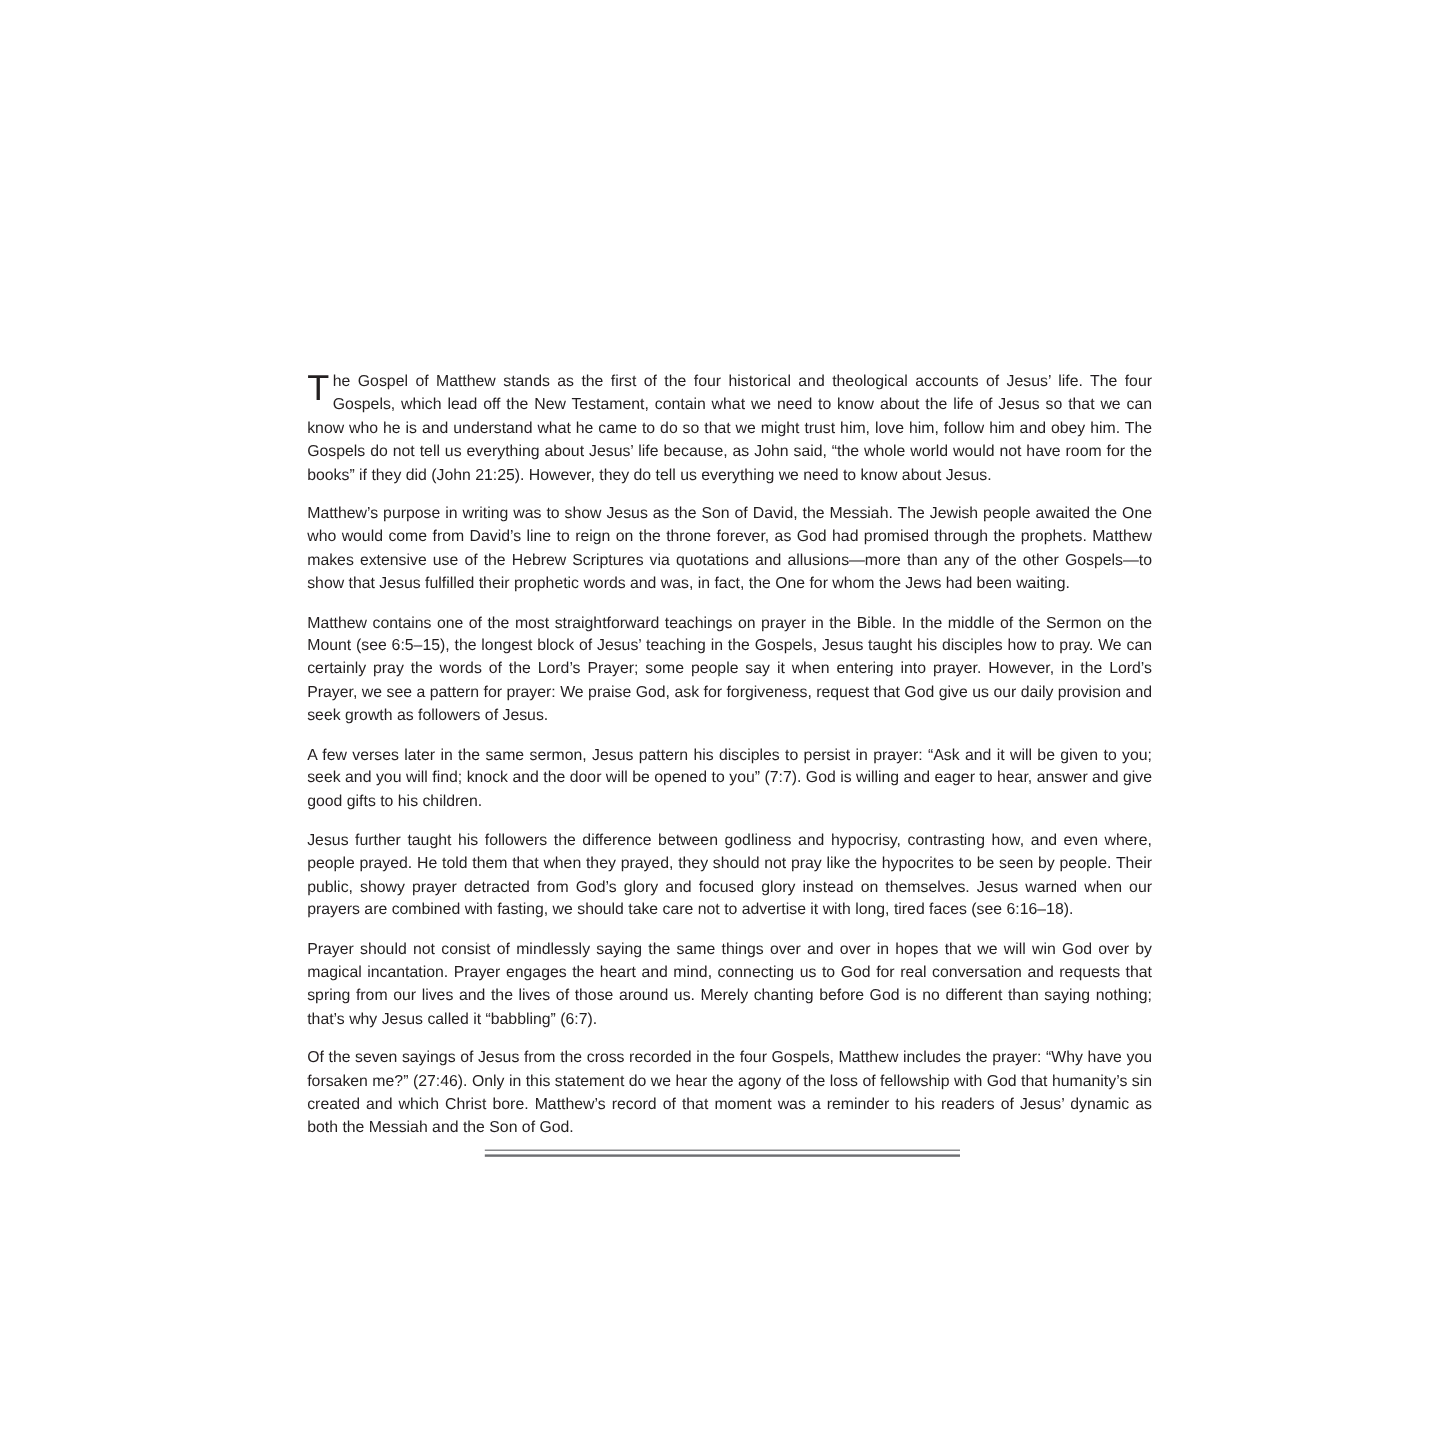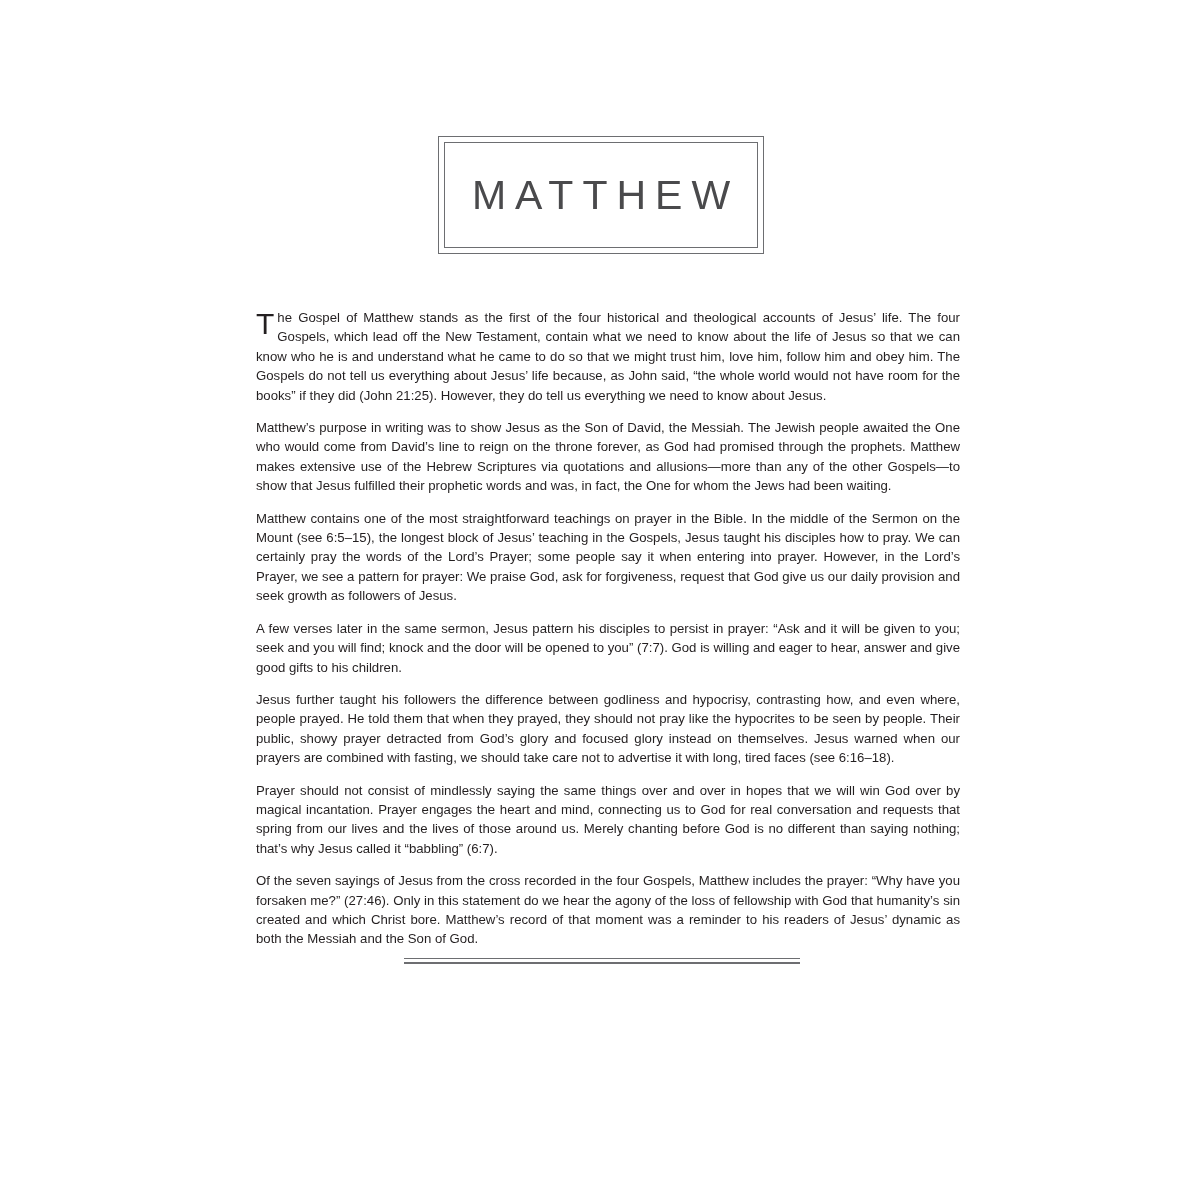--- a/index.html
+++ b/index.html
@@ -110,25 +110,20 @@
     width: 100%;
     height: 2px;
     background: #6d6e71;
   }
 </style>
 </head>
 <body>
 
 <div class="page">
 
-  <div class="title-plate">
-    <div class="title-plate-inner">
-      <div class="book-title">MATTHEW</div>
-    </div>
-  </div>
 
   <div class="intro">
 
     <p class="first-para">
       <span class="dropcap">T</span><span>he Gospel of Matthew stands as the first of the four historical and theological accounts of Jesus’ life. The four Gospels, which lead off the New Testament, contain what we need to know about the life of Jesus so that we can know who he is and understand what he came to do so that we might trust him, love him, follow him and obey him. The Gospels do not tell us everything about Jesus’ life because, as John said, “the whole world would not have room for the books” if they did (John 21:25). However, they do tell us everything we need to know about Jesus.</span>
     </p>
 
     <p>Matthew’s purpose in writing was to show Jesus as the Son of David, the Messiah. The Jewish people awaited the One who would come from David’s line to reign on the throne forever, as God had promised through the prophets. Matthew makes extensive use of the Hebrew Scriptures via quotations and allusions—more than any of the other Gospels—to show that Jesus fulfilled their prophetic words and was, in fact, the One for whom the Jews had been waiting.</p>
     <p>Matthew contains one of the most straightforward teachings on prayer in the Bible. In the middle of the Sermon on the Mount (see 6:5–15), the longest block of Jesus’ teaching in the Gospels, Jesus taught his disciples how to pray. We can certainly pray the words of the Lord’s Prayer; some people say it when entering into prayer. However, in the Lord’s Prayer, we see a pattern for prayer: We praise God, ask for forgiveness, request that God give us our daily provision and seek growth as followers of Jesus.</p>
     <p>A few verses later in the same sermon, Jesus pattern his disciples to persist in prayer: “Ask and it will be given to you; seek and you will find; knock and the door will be opened to you” (7:7). God is willing and eager to hear, answer and give good gifts to his children.</p>

